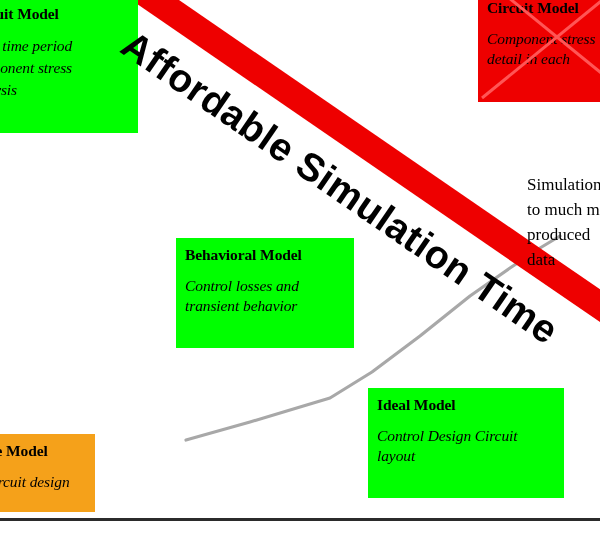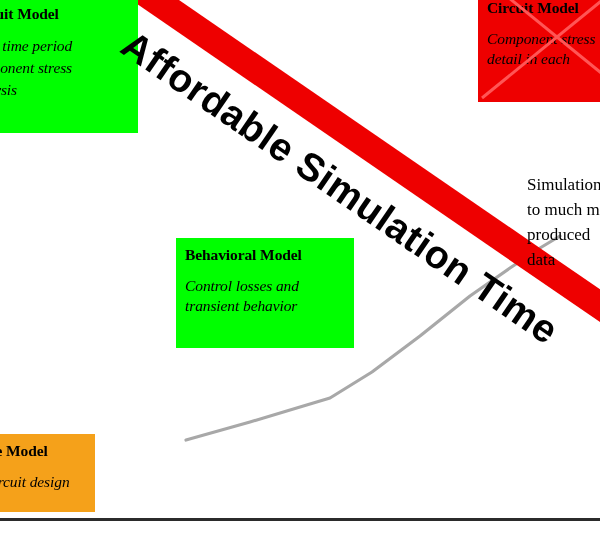--- a/index.html
+++ b/index.html
@@ -162,20 +162,26 @@
     <line x1="154" y1="4" x2="4" y2="126" stroke="#ff5555" stroke-width="3"></line>
   </svg>
 
   <div class="mbox green" id="box-behavioral">
     <div class="title">Behavioral Model</div>
     <div class="spacer"></div>
     <div class="body">Control losses and
 transient behavior</div>
   </div>
 
+  <div class="mbox green" id="box-ideal">
+    <div class="title">Ideal Model</div>
+    <div class="spacer"></div>
+    <div class="body">Control Design Circuit
+layout</div>
+  </div>
 
   <div class="mbox orange" id="box-average">
     <div class="title">Average Model</div>
     <div class="spacer"></div>
     <div class="body">Basic circuit design</div>
   </div>
 
   <div id="note-simulation">Simulation leads
 to much more
 produced

